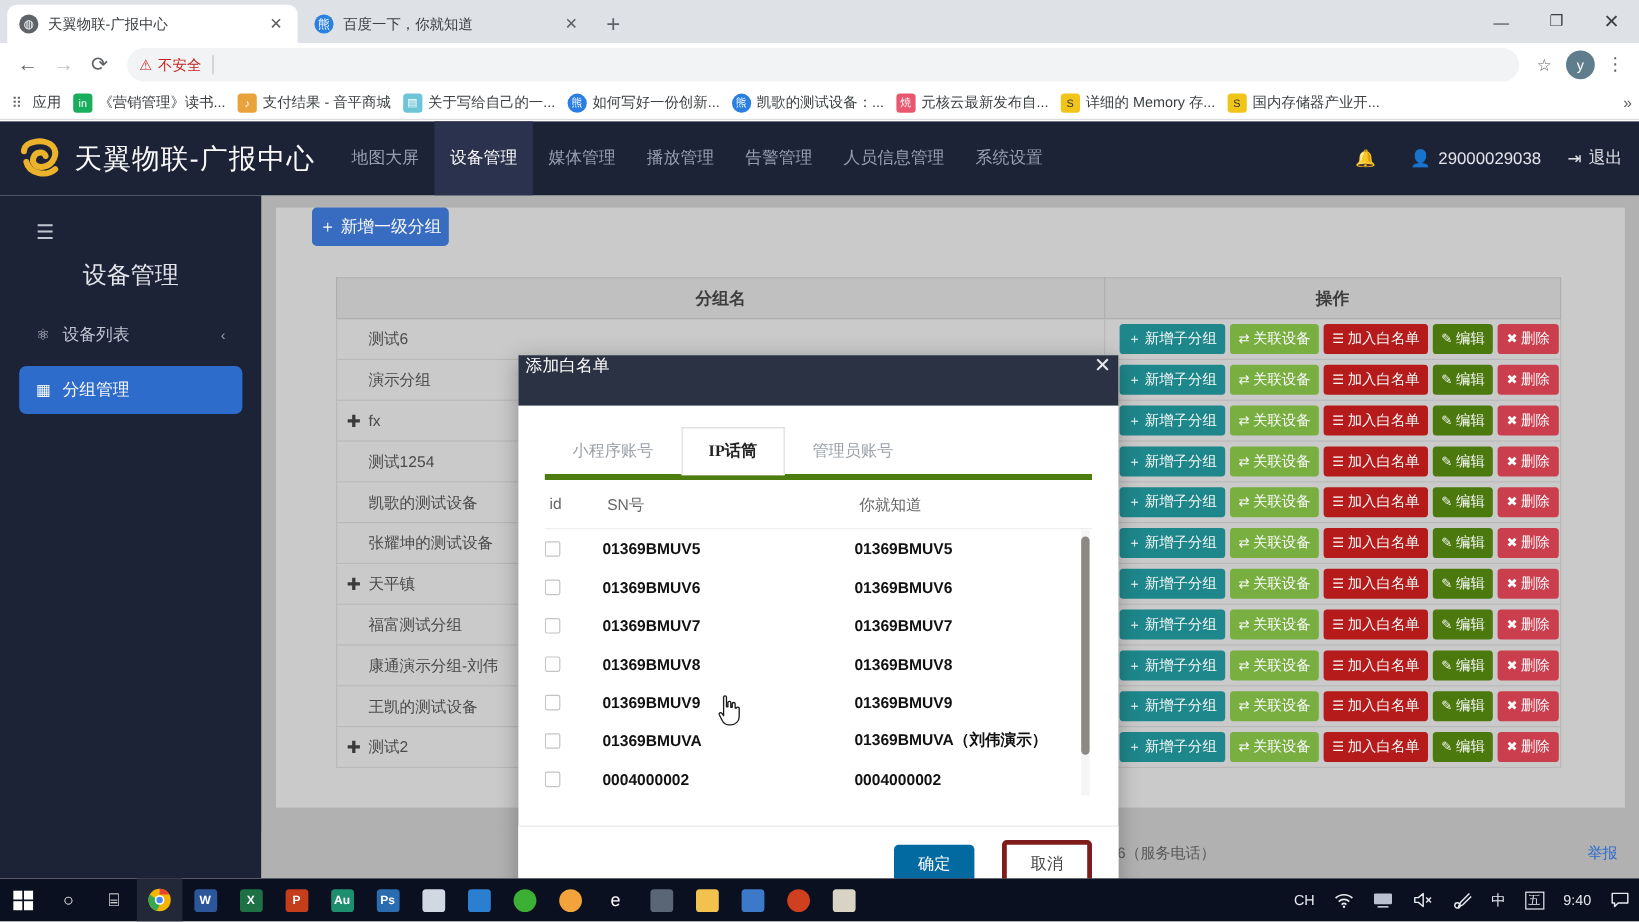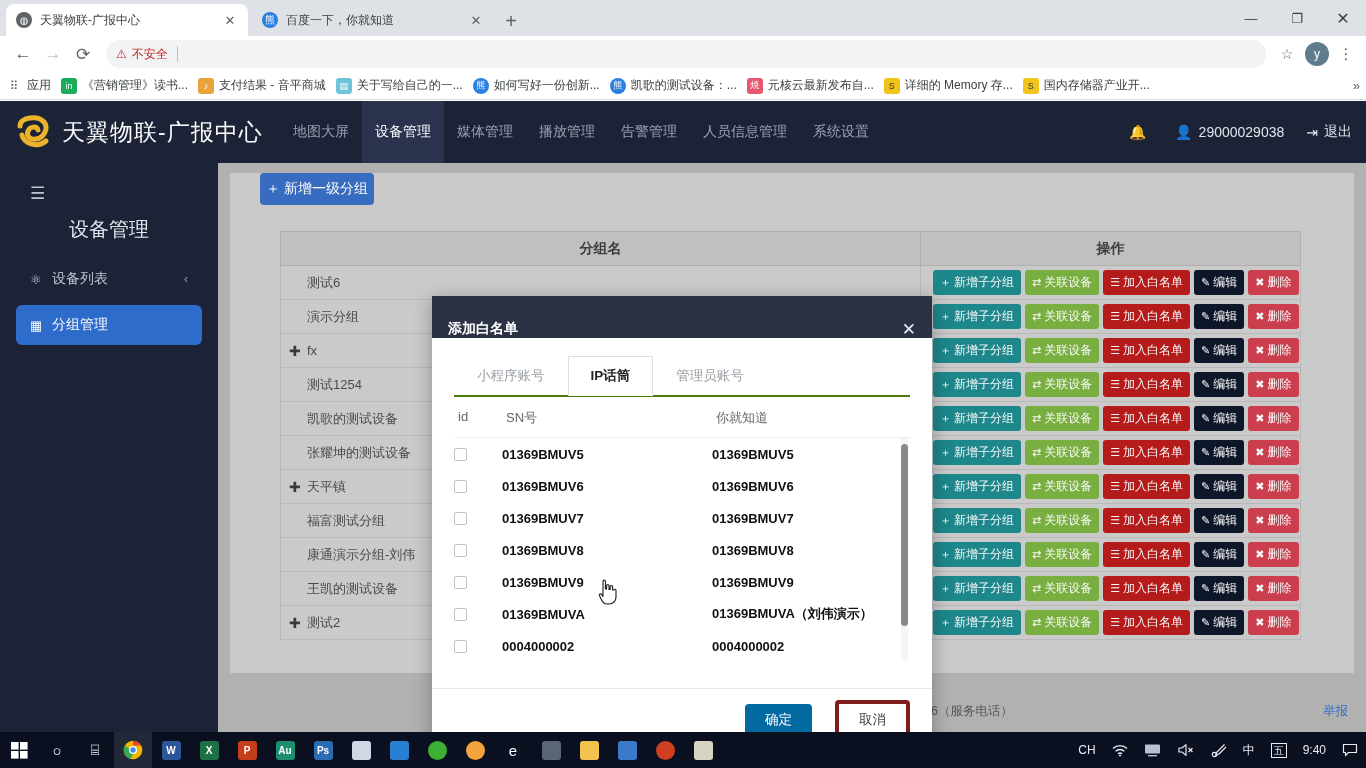--- a/index.html
+++ b/index.html
@@ -176,21 +176,21 @@
   .ops-cell { text-align: right; padding-right: 6px !important; white-space: nowrap; }
   .opbtn {
     display: inline-block; color: #fff; font-size: 12px;
     padding: 4px 7px; border-radius: 3px; margin-left: 4px;
     white-space: nowrap;
   }
   .opbtn .bi { margin-right: 3px; font-size: 11px; }
   .op-sub { background: #1f8a8e; }
   .op-link { background: #7cb342; }
   .op-white { background: #b91c1c; }
-  .op-edit { background: #0f172a; }
+  .op-edit { background: #4d7c0f; }
   .op-del { background: #cf4050; }
 
   .footer {
     position: absolute; left: 218px; top: 592px; width: 1148px; height: 70px;
     background: #b5b5b5; color: #5a5a5a; font-size: 12.5px;
   }
   .footer-line1 { text-align: center; padding-top: 10px; }
   .footer-line2 { text-align: center; padding-top: 14px; }
   .footer-line1 span, .footer-line2 span { margin: 0 16px; }
   .report-link { position: absolute; right: 18px; top: 10px; color: #2f6fd0; font-size: 12.5px; }
@@ -199,26 +199,26 @@
   .modal-backdrop {
     position: absolute; left: 0; top: 0; width: 1366px; height: 631px;
     background: rgba(0,0,0,0.02);
   }
   .modal {
     position: absolute; left: 432px; top: 195px; width: 500px; height: 454px;
     background: #fff; box-shadow: 0 4px 18px rgba(0,0,0,0.30);
   }
   .modal-header {
     height: 42px; background: #2b3244; color: #fff;
-    display: flex; align-items: flex-end; padding: 0 16px; font-size: 14px; font-weight: bold;
+    display: flex; align-items: flex-start; padding: 0 6px; font-size: 14px;
   }
   .modal-header .mt { flex: 1; }
   .modal-close { font-size: 17px; color: #e6e8ee; line-height: 1; }
   .modal-body { padding: 18px 22px 0 22px; }
-  .tabs { display: flex; border-bottom: 2px solid #4d7c0f; }
+  .tabs { display: flex; border-bottom: 5px solid #4d7c0f; font-family: Liberation Serif, serif; }
   .tabx {
     font-size: 13.5px; padding: 10px 22px; color: #9aa0a6;
     border: 1px solid transparent; border-bottom: none; margin-bottom: -1px;
   }
   .tabx.active {
     color: #222; font-weight: bold; background: #fff;
     border-color: #ddd; border-bottom: 1px solid #fff;
   }
   .dev-head {
     display: flex; padding: 12px 4px 10px 4px; font-size: 13px; color: #666;

